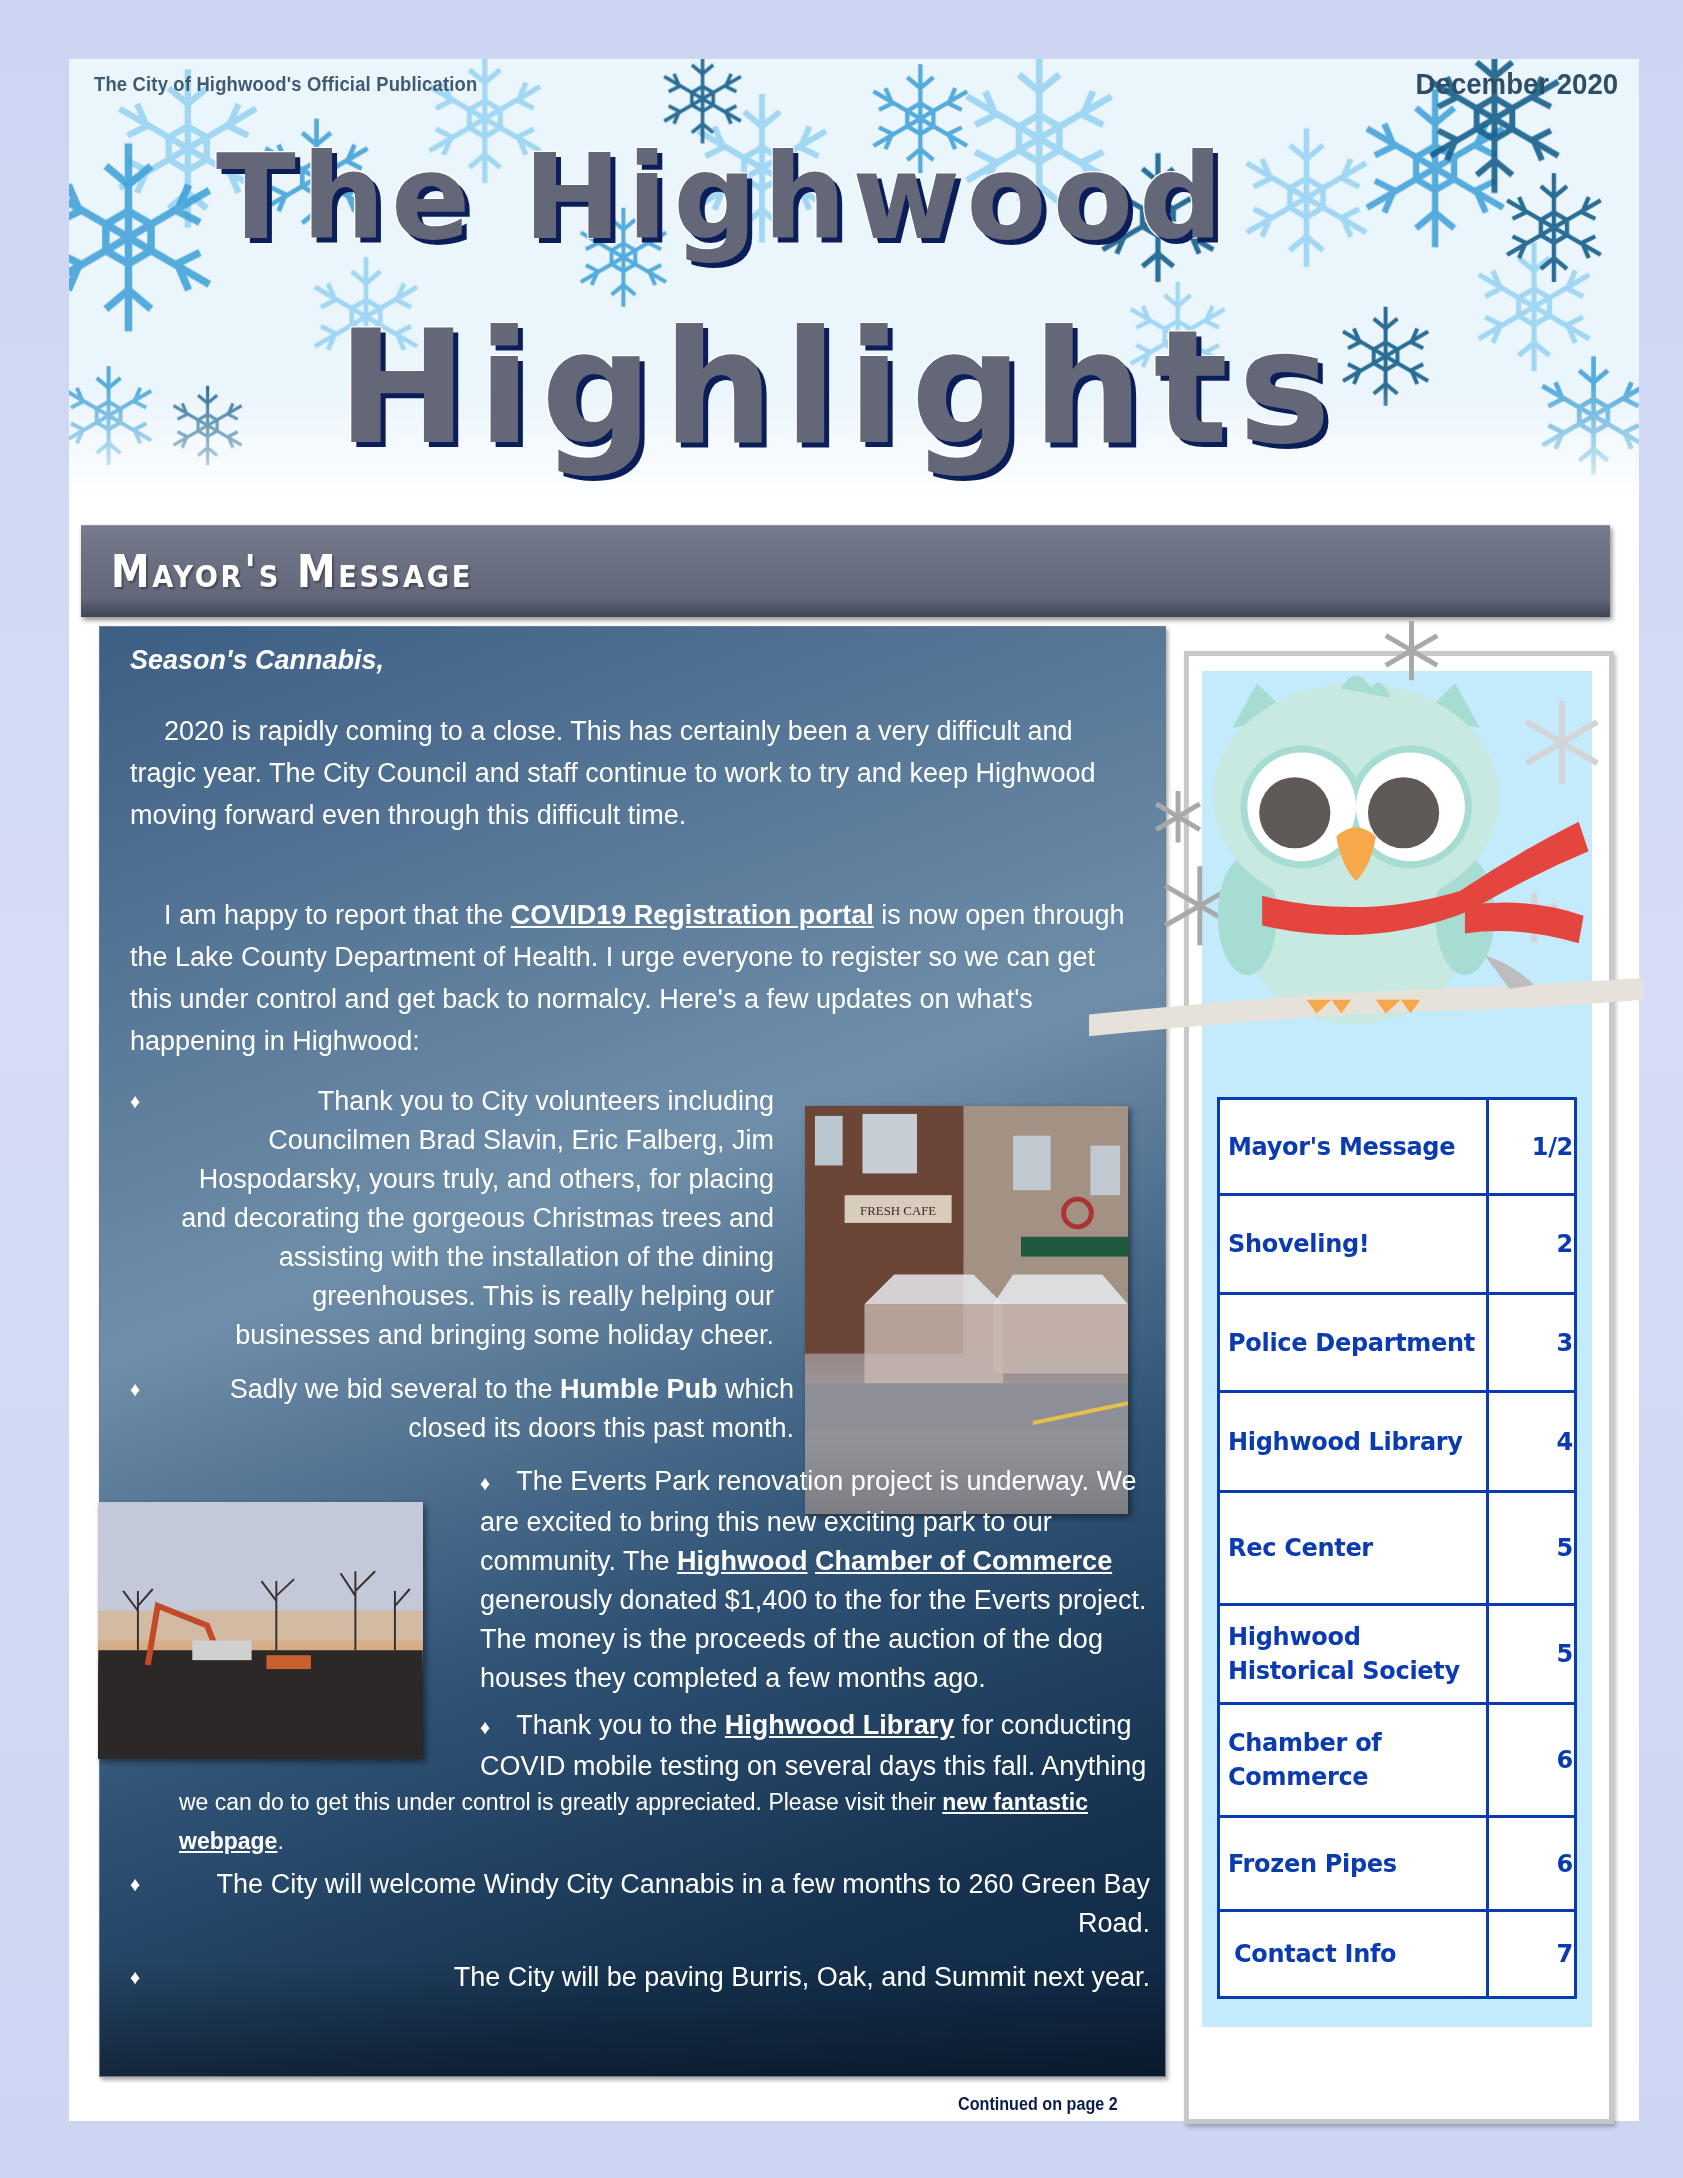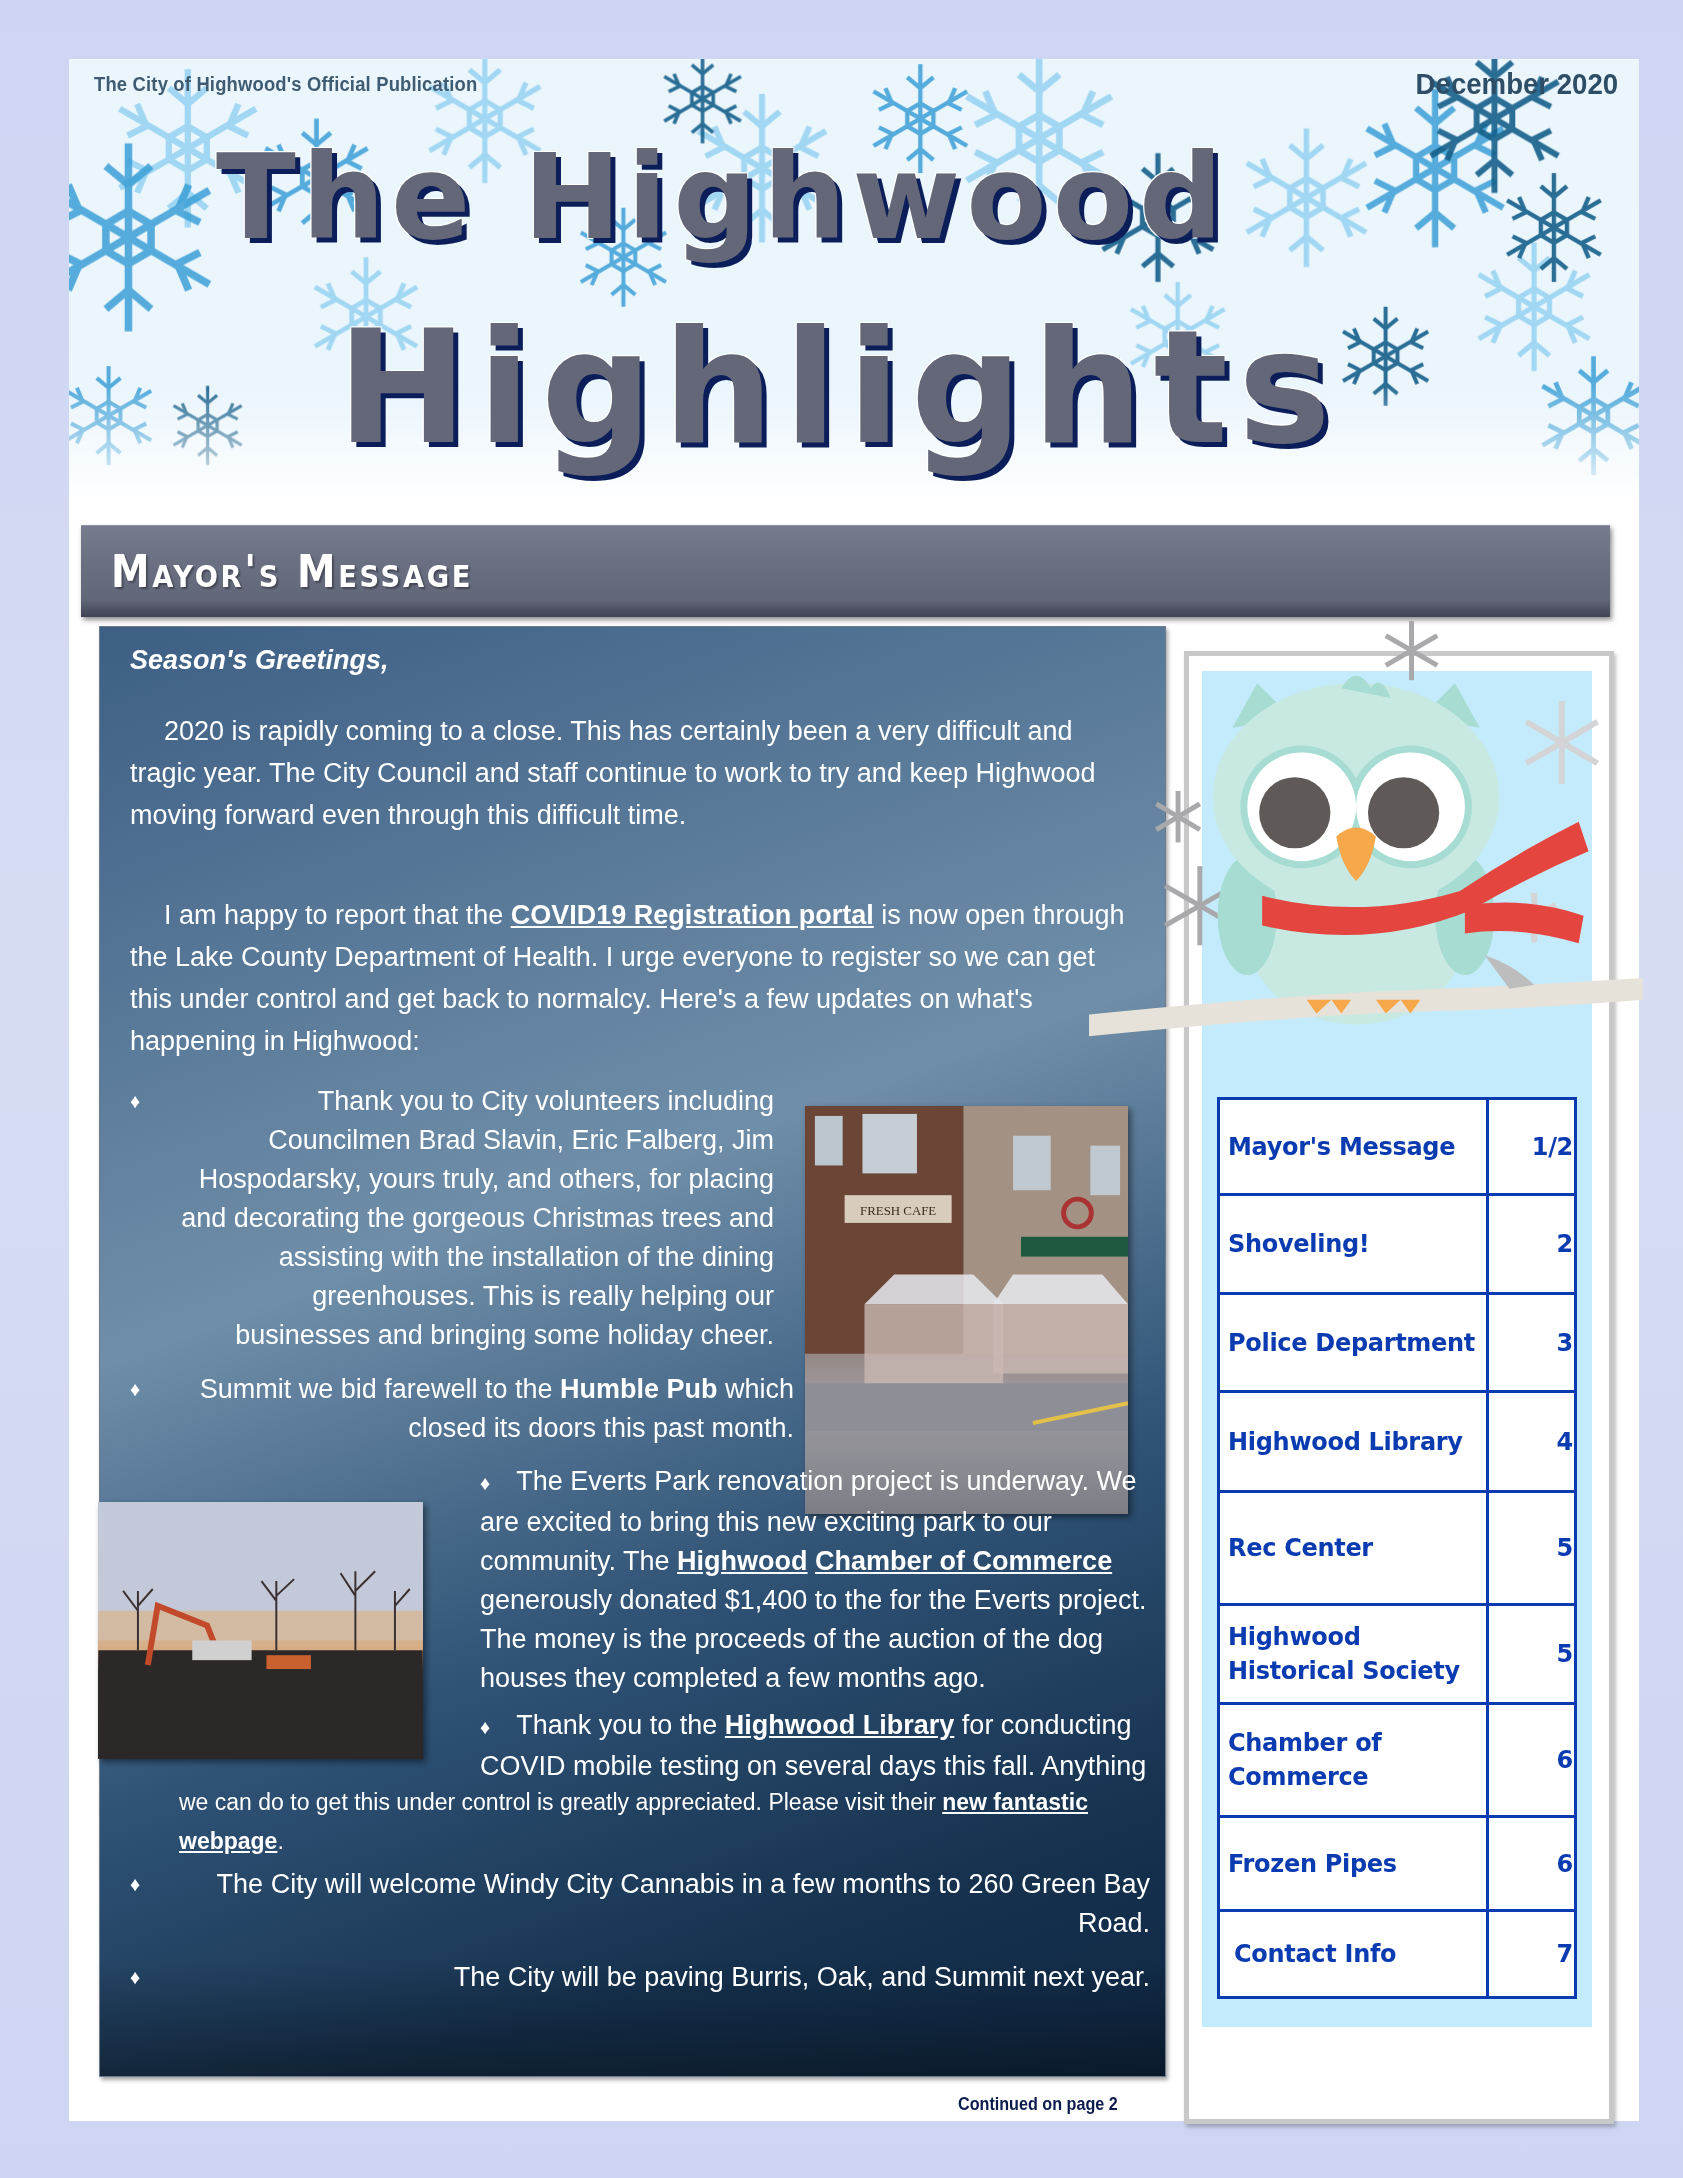--- a/index.html
+++ b/index.html
@@ -179,21 +179,21 @@
 <div class="tagline">The City of Highwood's Official Publication</div>
 <div class="issue-date">December 2020</div>
 <div class="title-line1">The Highwood</div>
 <div class="title-line2">Highlights</div>
 
 <div class="banner">
   <div class="banner-title">Mayor's Message</div>
 </div>
 
 <div class="article">
-  <div class="greeting">Season's Greetings,</div>
+  <div class="greeting">Season's Cannabis,</div>
 
   <div class="para p1">2020 is rapidly coming to a close. This has certainly been a very difficult and tragic year.  The City Council and staff continue to work to try and keep Highwood moving forward even through this difficult time.</div>
 
   <div class="para p2"><span>I am happy to report that the </span><u class="link">COVID19 Registration portal</u><span> is now open through the Lake County Department of Health. I urge everyone to register so we can get this under control and get back to normalcy. Here's a few updates on what's happening in Highwood:</span></div>
 
   <div class="bullet b1">
     <span class="dia">♦</span>
     <span class="txt">Thank you to City volunteers including Councilmen Brad Slavin, Eric Falberg, Jim Hospodarsky, yours truly, and others, for placing and decorating the gorgeous Christmas trees and assisting with the installation of the dining greenhouses.  This is really helping our businesses and bringing some holiday cheer.</span>
   </div>
 
@@ -213,21 +213,21 @@
       <polygon points="210,170 300,170 326,200 190,200" fill="#e7e9ee" opacity=".85"></polygon>
       <rect x="60" y="200" width="140" height="80" fill="#c9b8b2" opacity=".8"></rect>
       <rect x="190" y="200" width="136" height="70" fill="#c9b8b2" opacity=".8"></rect>
       <rect x="0" y="280" width="326" height="48" fill="#8e8f96"></rect>
       <line x1="230" y1="320" x2="326" y2="300" stroke="#e2c04a" stroke-width="4"></line>
     </svg>
   </div>
 
   <div class="bullet b2">
     <span class="dia">♦</span>
-    <span class="txt"><span>Summit we bid farewell to the </span><b>Humble Pub</b><span> which closed its doors this past month.</span></span>
+    <span class="txt"><span>Sadly we bid several to the </span><b>Humble Pub</b><span> which closed its doors this past month.</span></span>
   </div>
 
   <div class="photo photo-park">
     <svg width="325" height="257" viewBox="0 0 328 260">
       <rect x="0" y="0" width="328" height="140" fill="#c3c9d8"></rect>
       <rect x="0" y="110" width="328" height="40" fill="#d8b38d" opacity=".7"></rect>
       <rect x="0" y="150" width="328" height="110" fill="#2d2828"></rect>
       <g stroke="#3a3030" stroke-width="2" fill="none">
         <path d="M40 150 L40 90 M40 110 L25 90 M40 105 L55 88"></path>
         <path d="M180 150 L180 80 M180 100 L165 80 M180 95 L198 78"></path>

